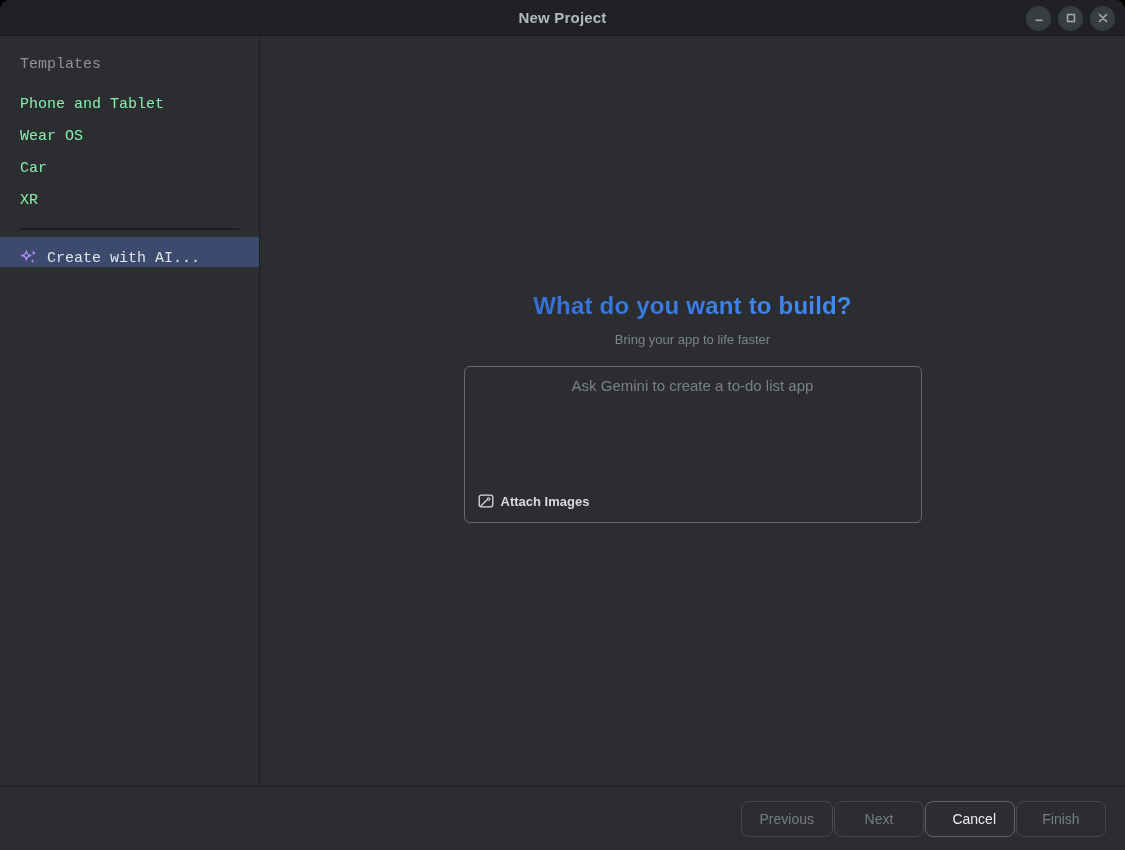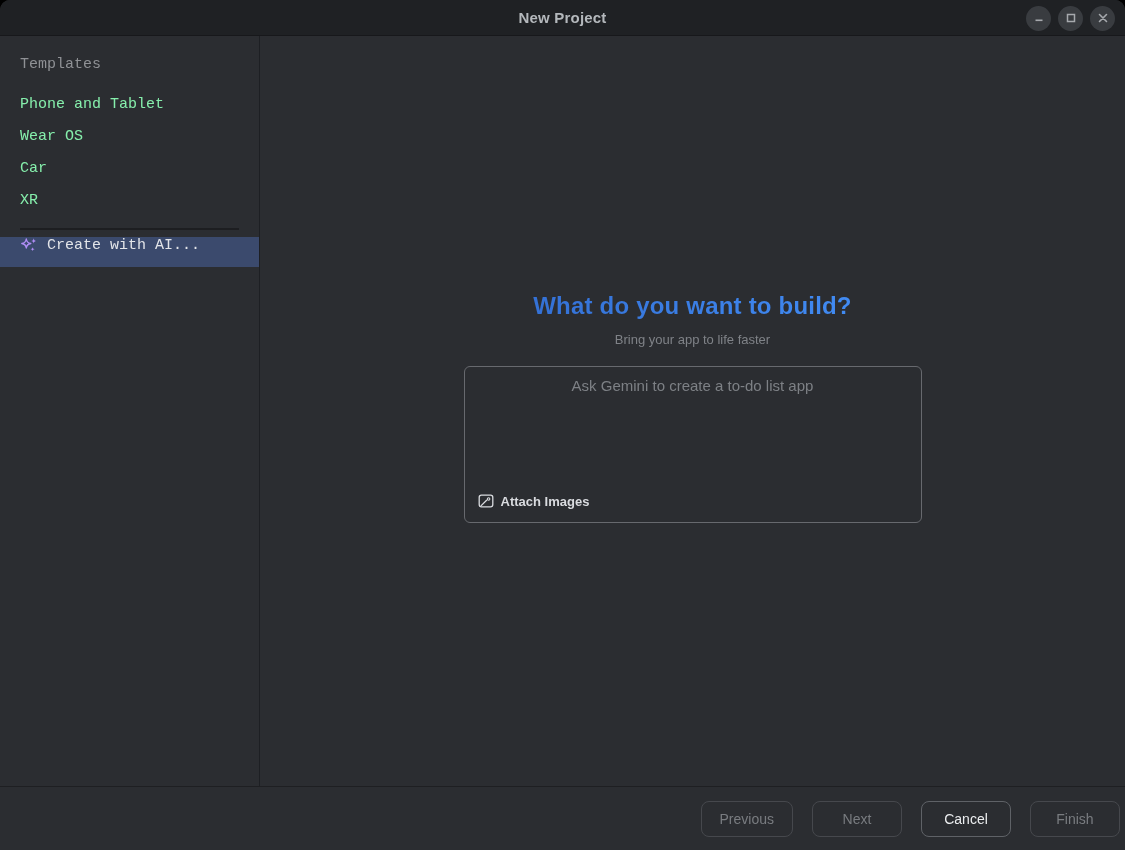--- a/index.html
+++ b/index.html
@@ -57,21 +57,21 @@
     padding: 0 20px;
     color: #86efac; font-size: 15px;
     cursor: pointer;
   }
   .sidebar-divider {
     height: 2px; background: #1d1e21;
     margin: 11px 20px 7px 20px;
   }
   .sidebar-item-ai {
     height: 30px;
-    display: flex; align-items: flex-start; gap: 9px;
+    display: flex; align-items: flex-end; gap: 9px;
     padding: 0 20px;
     background: #3b4a6d;
     color: #e3e5e9; font-size: 15px;
     cursor: pointer;
   }
   .sparkle-icon { width: 18px; height: 18px; flex: 0 0 18px; }
 
   
   .main {
     flex: 1; display: flex; flex-direction: column; align-items: center;
@@ -112,34 +112,34 @@
     font-family: "Liberation Sans", "DejaVu Sans", sans-serif;
     padding: 2px 3px; border-radius: 4px; margin-top: 47px;
   }
   .attach-icon { width: 16px; height: 16px; }
 
   
   .footer {
     flex: 0 0 64px; height: 64px;
     border-top: 1px solid #1e1f22;
     display: flex; align-items: center; justify-content: flex-end;
-    gap: 19px; padding-right: 5px;
+    gap: 1px; padding-right: 19px;
     background: #2b2d31;
   }
   .footer-btn {
     min-width: 90px; height: 36px;
     padding: 0 18px;
     background: transparent;
     border: 1px solid #46484d; border-radius: 8px;
     color: #797c80; font-size: 14px;
     font-family: "Liberation Sans", "DejaVu Sans", sans-serif;
     cursor: default;
   }
   .footer-btn.enabled {
-    border-color: #5f6267; color: #ebedef; cursor: pointer;
+    border-color: #5f6267; color: #ebedef; cursor: pointer; text-align: right;
   }
 </style>
 </head>
 <body>
 
 <div class="window">
 
   <div class="titlebar">
     <div class="titlebar-title">New Project</div>
     <div class="window-controls">

